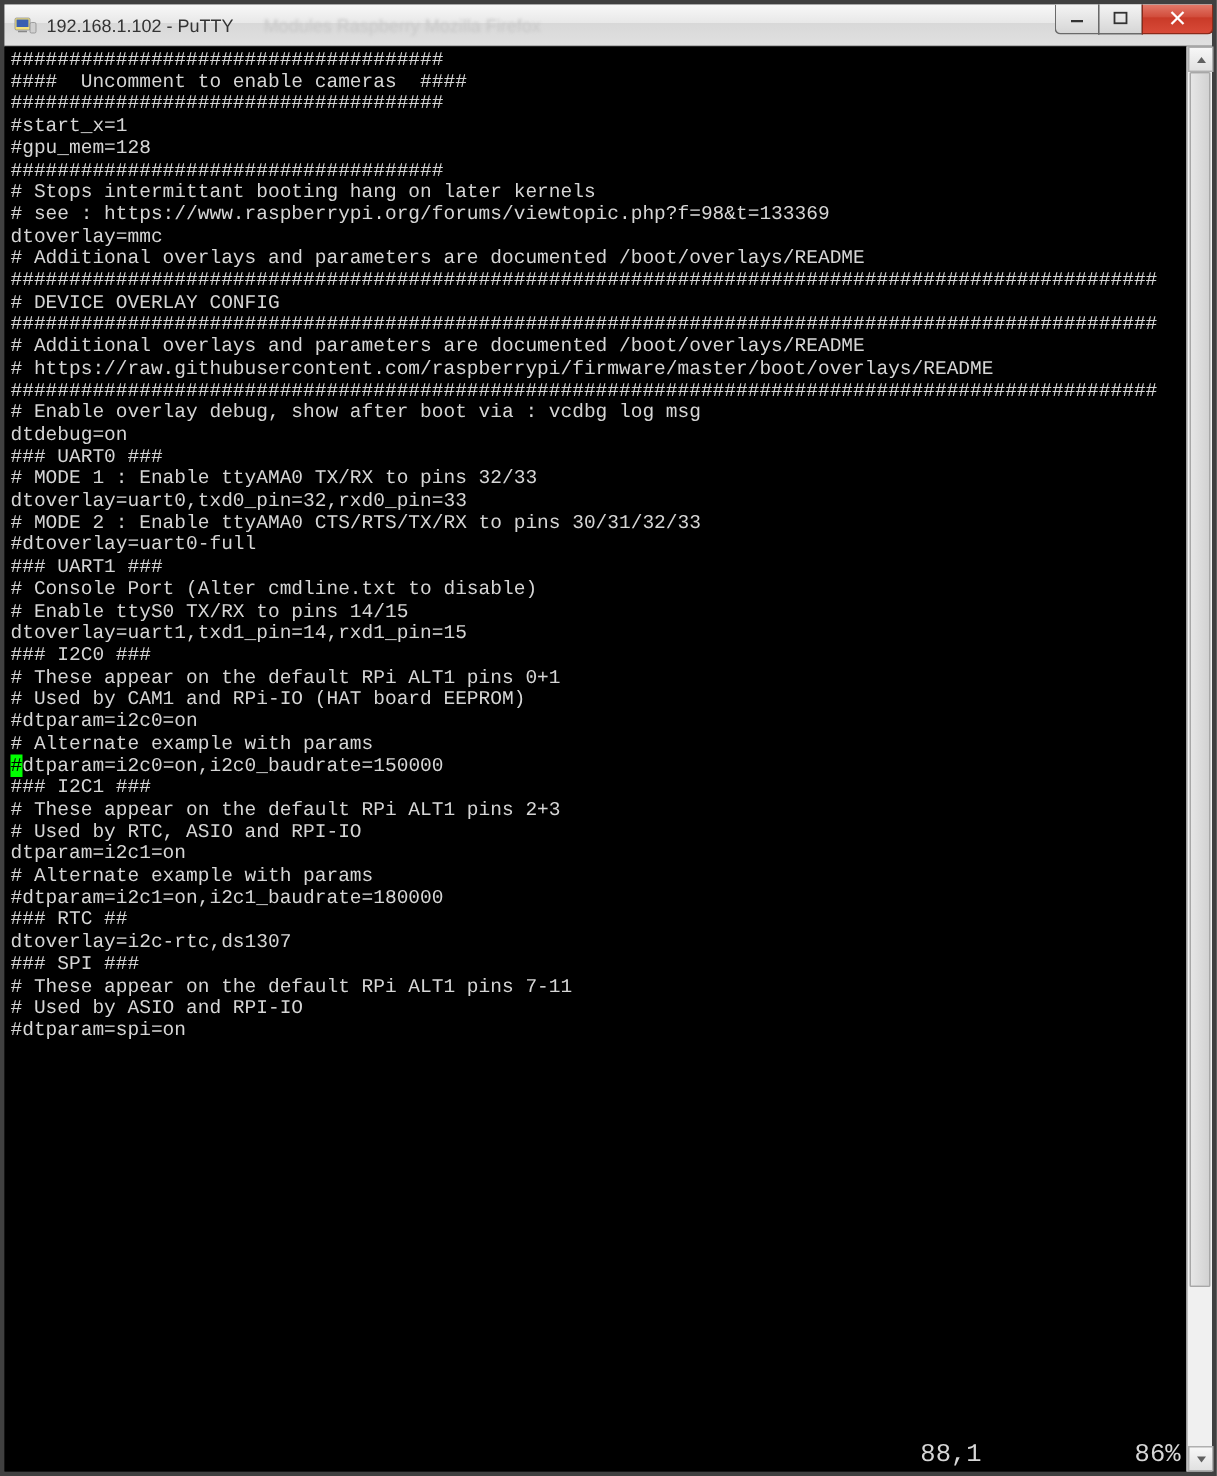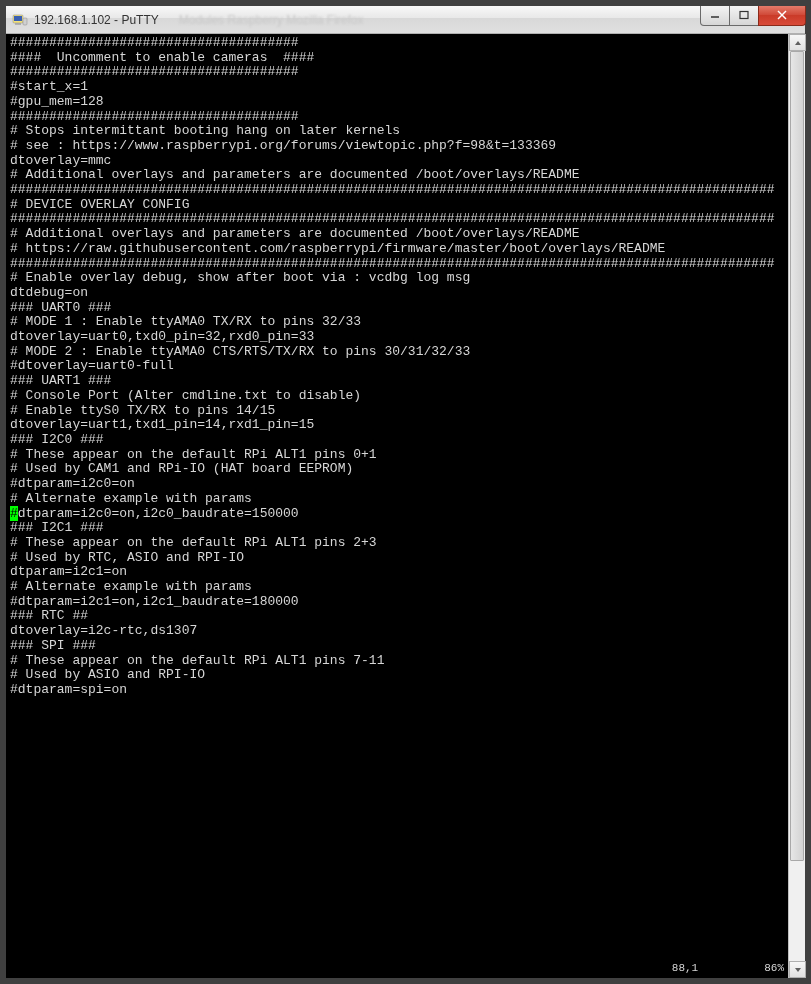--- a/index.html
+++ b/index.html
@@ -6,21 +6,21 @@
     body {
       width: 811px;
       height: 984px;
       font-family: "Segoe UI", Tahoma, sans-serif;
       background: #d0d0d0;
       overflow: hidden;
     }
     .window {
       width: 811px;
       height: 984px;
-      border: 6px solid #404040;
+      border: 3px solid #404040;
       background: #737373;
       display: flex;
       flex-direction: column;
     }
     .titlebar {
       height: 28px;
       background: linear-gradient(to bottom, #f8f8f8, #e8e8e8 45%, #d8d8d8 46%, #e0e0e0);
       display: flex;
       align-items: center;
       border-bottom: 1px solid #b0b0b0;
@@ -123,21 +123,21 @@
     }
     .cursor-bg {
       background: #00ff00;
       color: #000;
     }
     .status-line {
       position: absolute;
       right: 4px;
       bottom: 2px;
       font-family: "Courier New", monospace;
-      font-size: 11px;
+      font-size: 17px;
       color: #d6d6d6;
       white-space: pre;
     }
   </style>
 </head>
 <body>
 
 <div class="window">
   <div class="titlebar">
     <span class="titlebar-icon">

